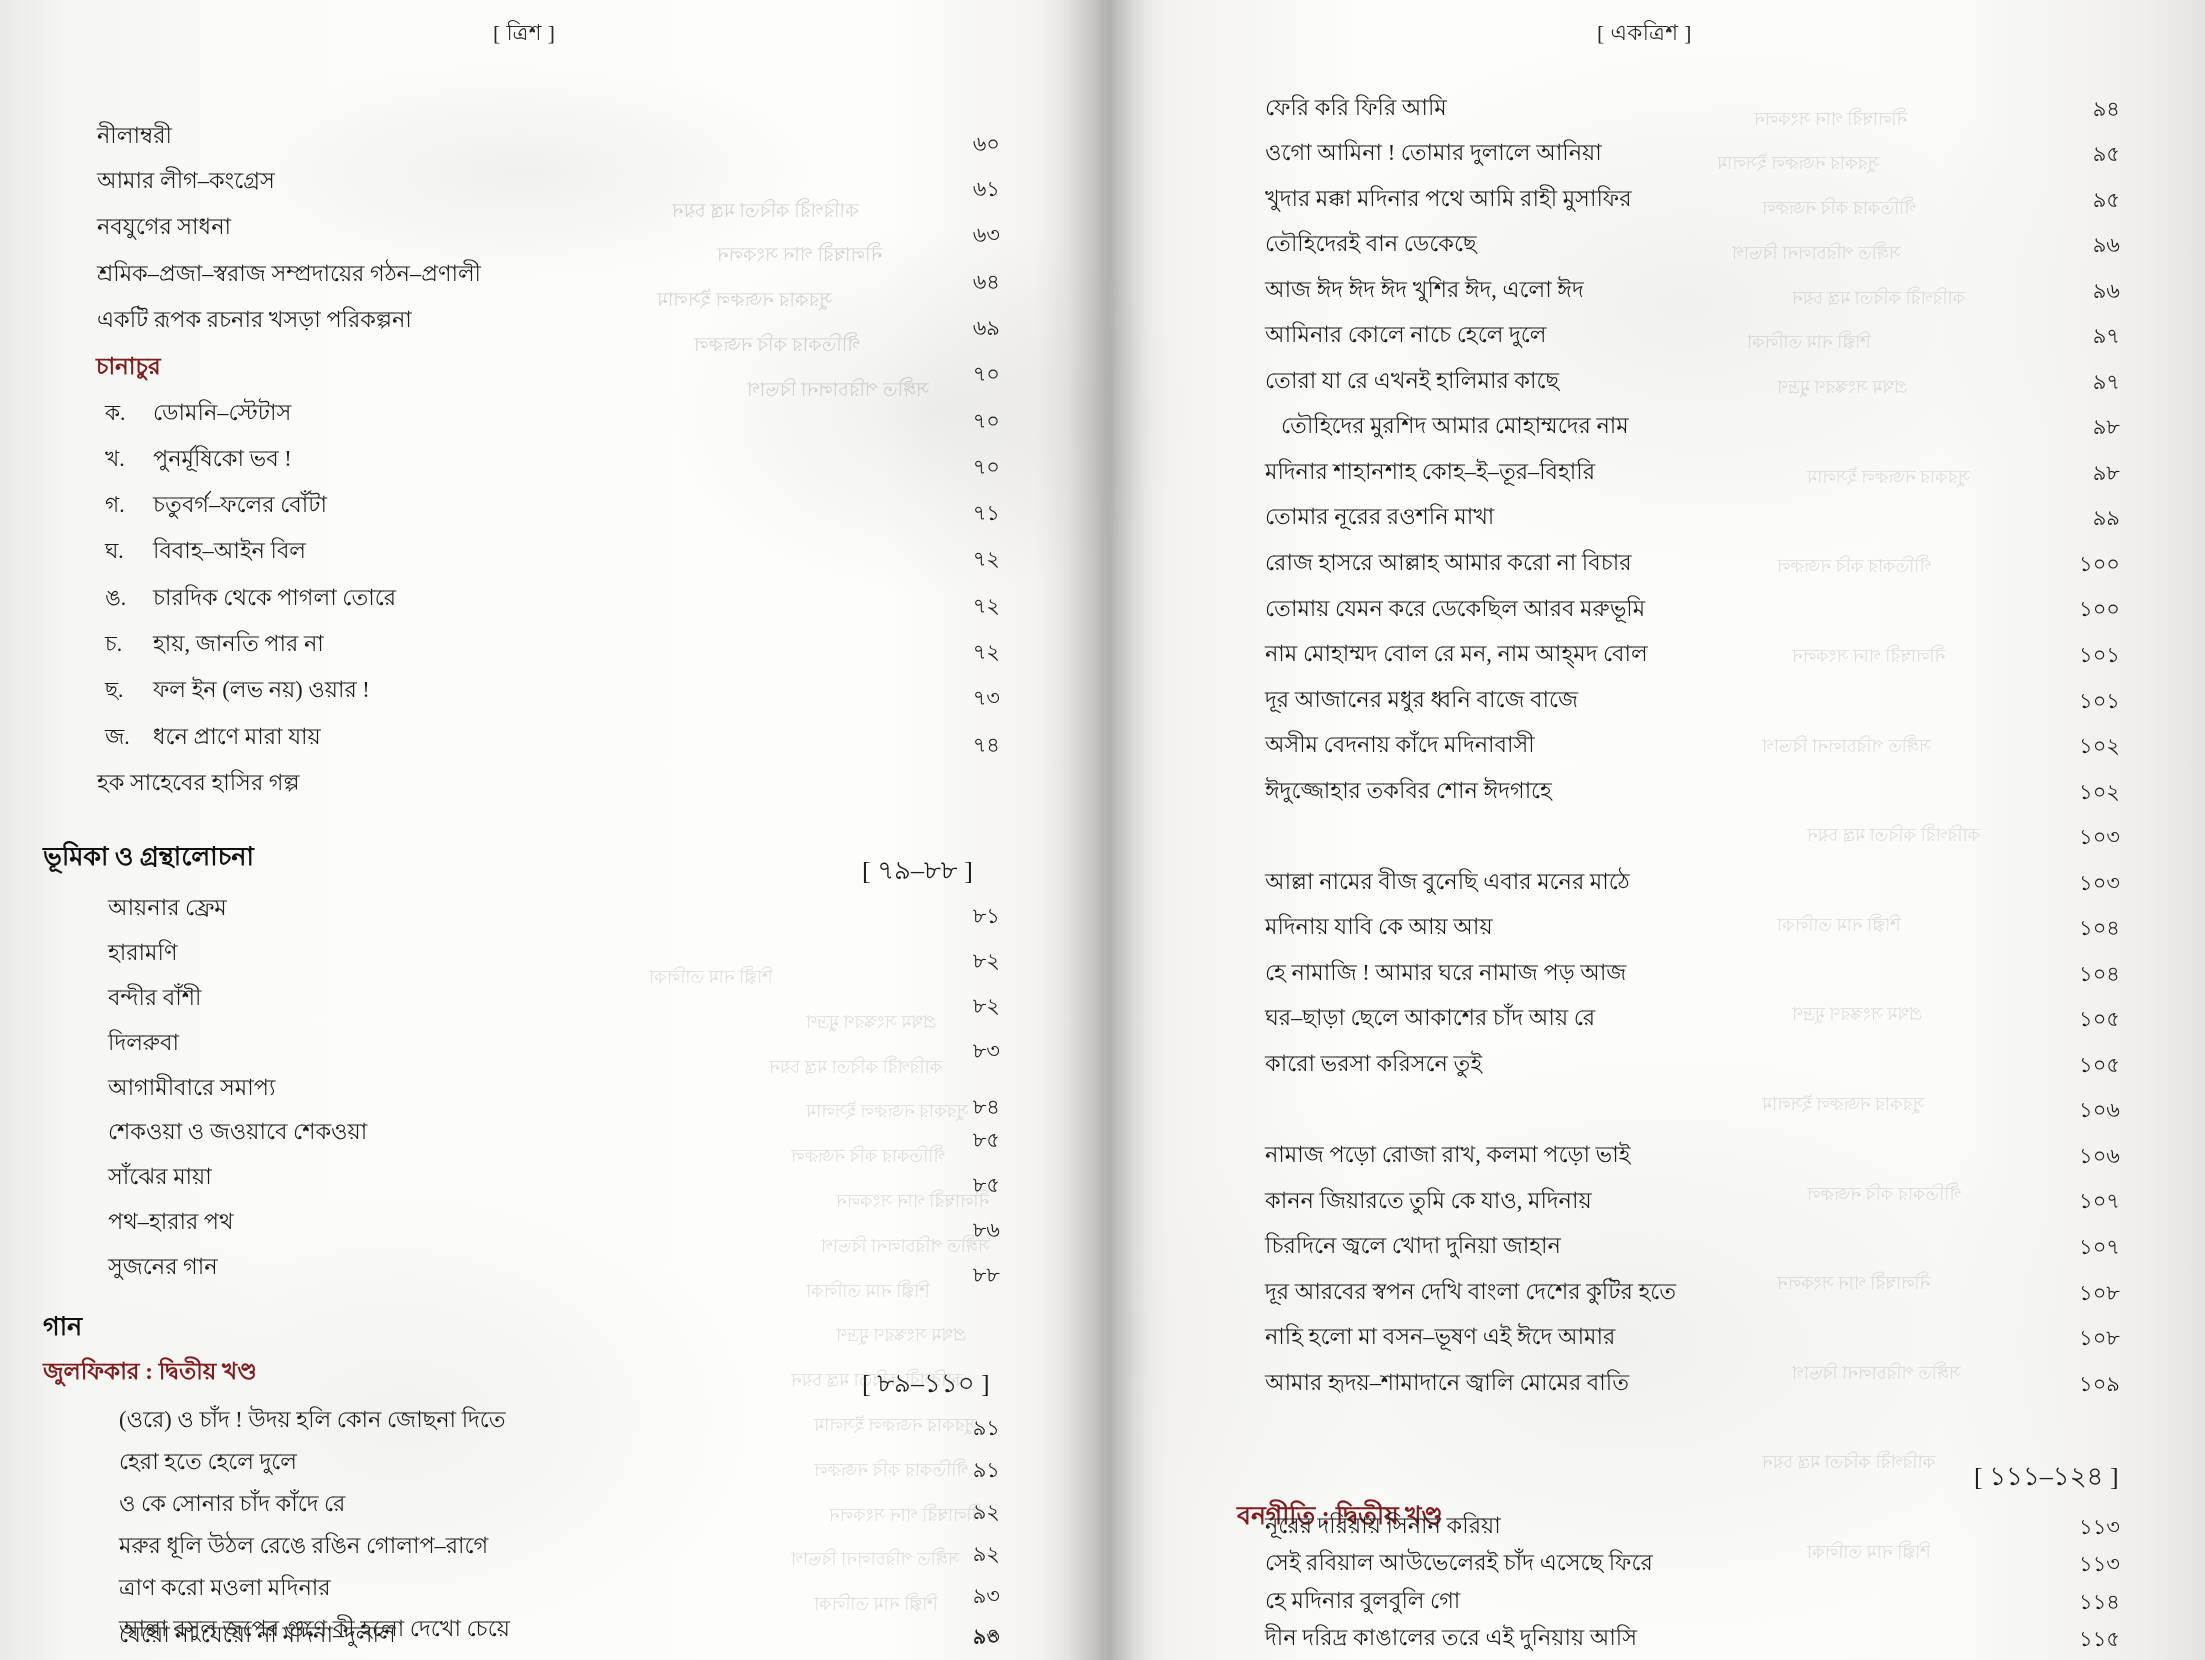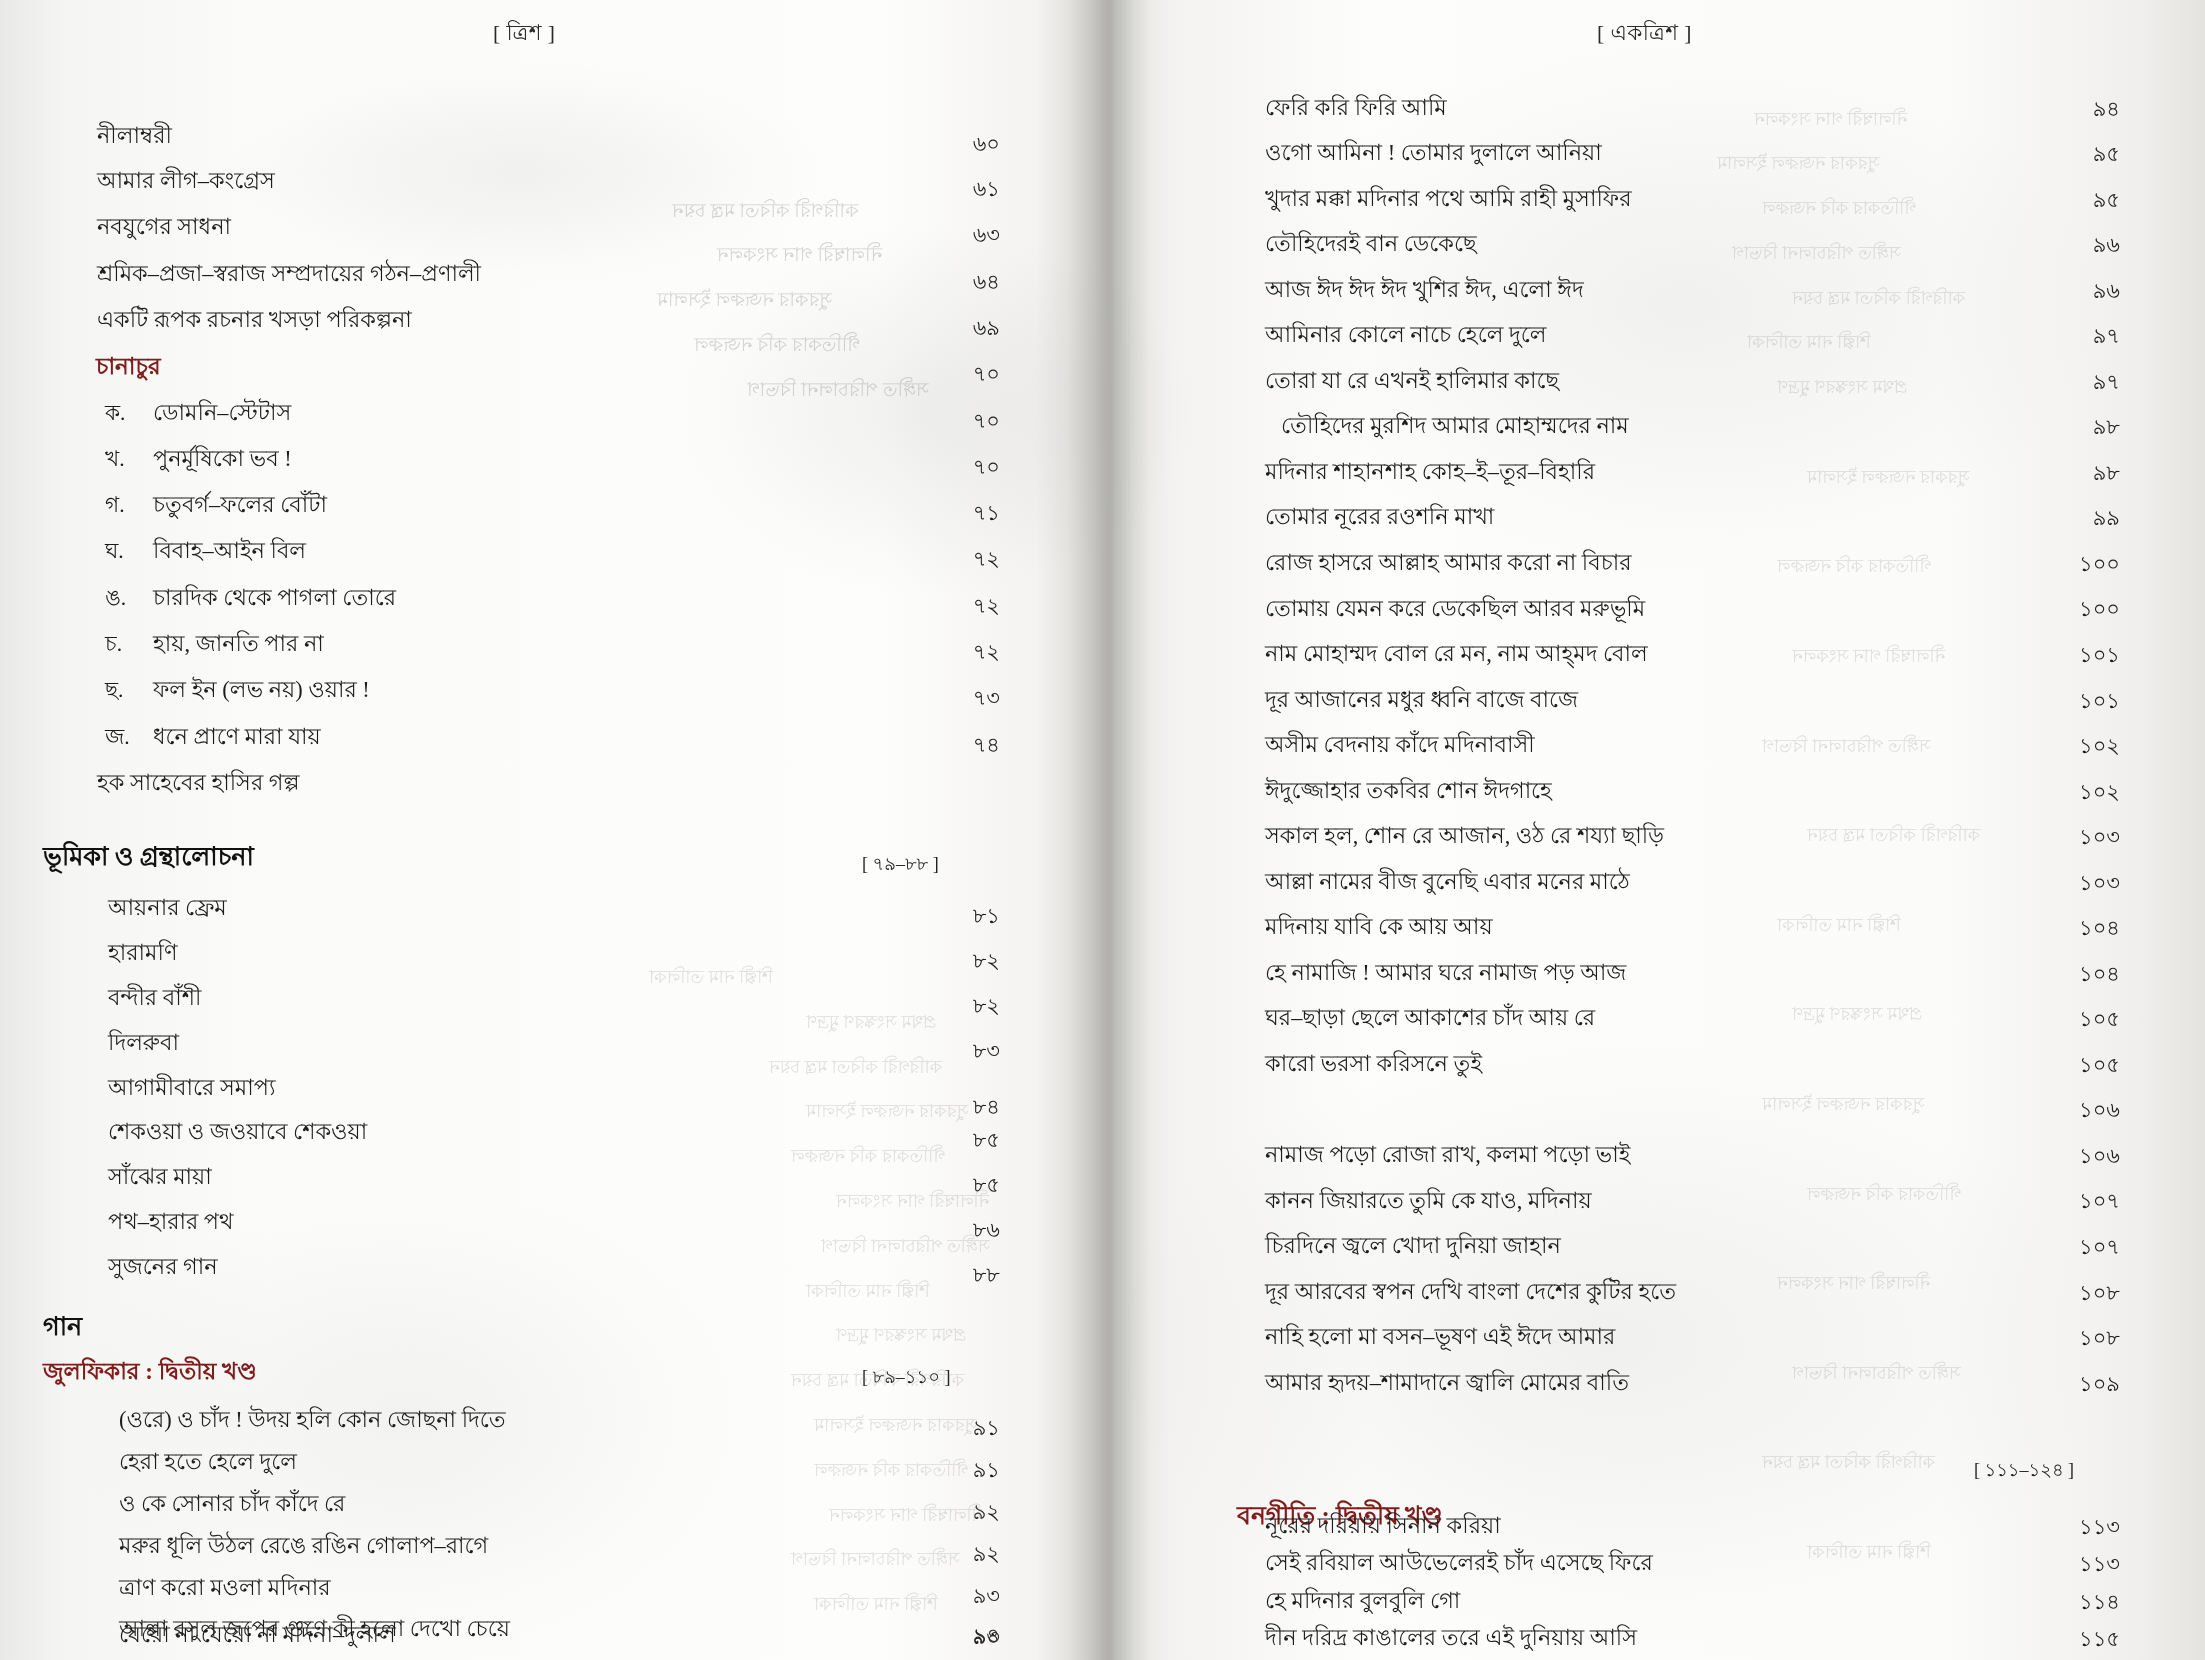--- a/index.html
+++ b/index.html
@@ -68,21 +68,21 @@
     white-space: nowrap;
   }
   .pg {
     position: absolute;
     font-size: 21px;
     color: #1d1d1d;
     text-align: right;
   }
   .range {
     position: absolute;
-    font-size: 18px;
+    font-size: 26px;
     color: #1d1d1d;
     white-space: nowrap;
   }
   .head {
     font-size: 25.4px;
     font-weight: bold;
     color: #111;
   }
   .subhead {
     font-size: 23px;
@@ -362,21 +362,20 @@
 
   <div style="position:absolute; left:153px; top:682px;"><span class="label">দূর আজানের মধুর ধ্বনি বাজে বাজে</span></div>
   <div class="pg" style="left:926px; top:685px; width:82px;">১০১</div>
 
   <div style="position:absolute; left:153px; top:727px;"><span class="label">অসীম বেদনায় কাঁদে মদিনাবাসী</span></div>
   <div class="pg" style="left:926px; top:730px; width:82px;">১০২</div>
 
   <div style="position:absolute; left:153px; top:773px;"><span class="label">ঈদুজ্জোহার তকবির শোন ঈদগাহে</span></div>
   <div class="pg" style="left:926px; top:776px; width:82px;">১০২</div>
 
-  <div style="position:absolute; left:153px; top:818px;"><span class="label">সকাল হল, শোন রে আজান, ওঠ রে শয্যা ছাড়ি</span></div>
   <div class="pg" style="left:926px; top:821px; width:82px;">১০৩</div>
 
   <div style="position:absolute; left:153px; top:864px;"><span class="label">আল্লা নামের বীজ বুনেছি এবার মনের মাঠে</span></div>
   <div class="pg" style="left:926px; top:867px; width:82px;">১০৩</div>
 
   <div style="position:absolute; left:153px; top:909px;"><span class="label">মদিনায় যাবি কে আয় আয়</span></div>
   <div class="pg" style="left:926px; top:912px; width:82px;">১০৪</div>
 
   <div style="position:absolute; left:153px; top:955px;"><span class="label">হে নামাজি ! আমার ঘরে নামাজ পড় আজ</span></div>
   <div class="pg" style="left:926px; top:958px; width:82px;">১০৪</div>

